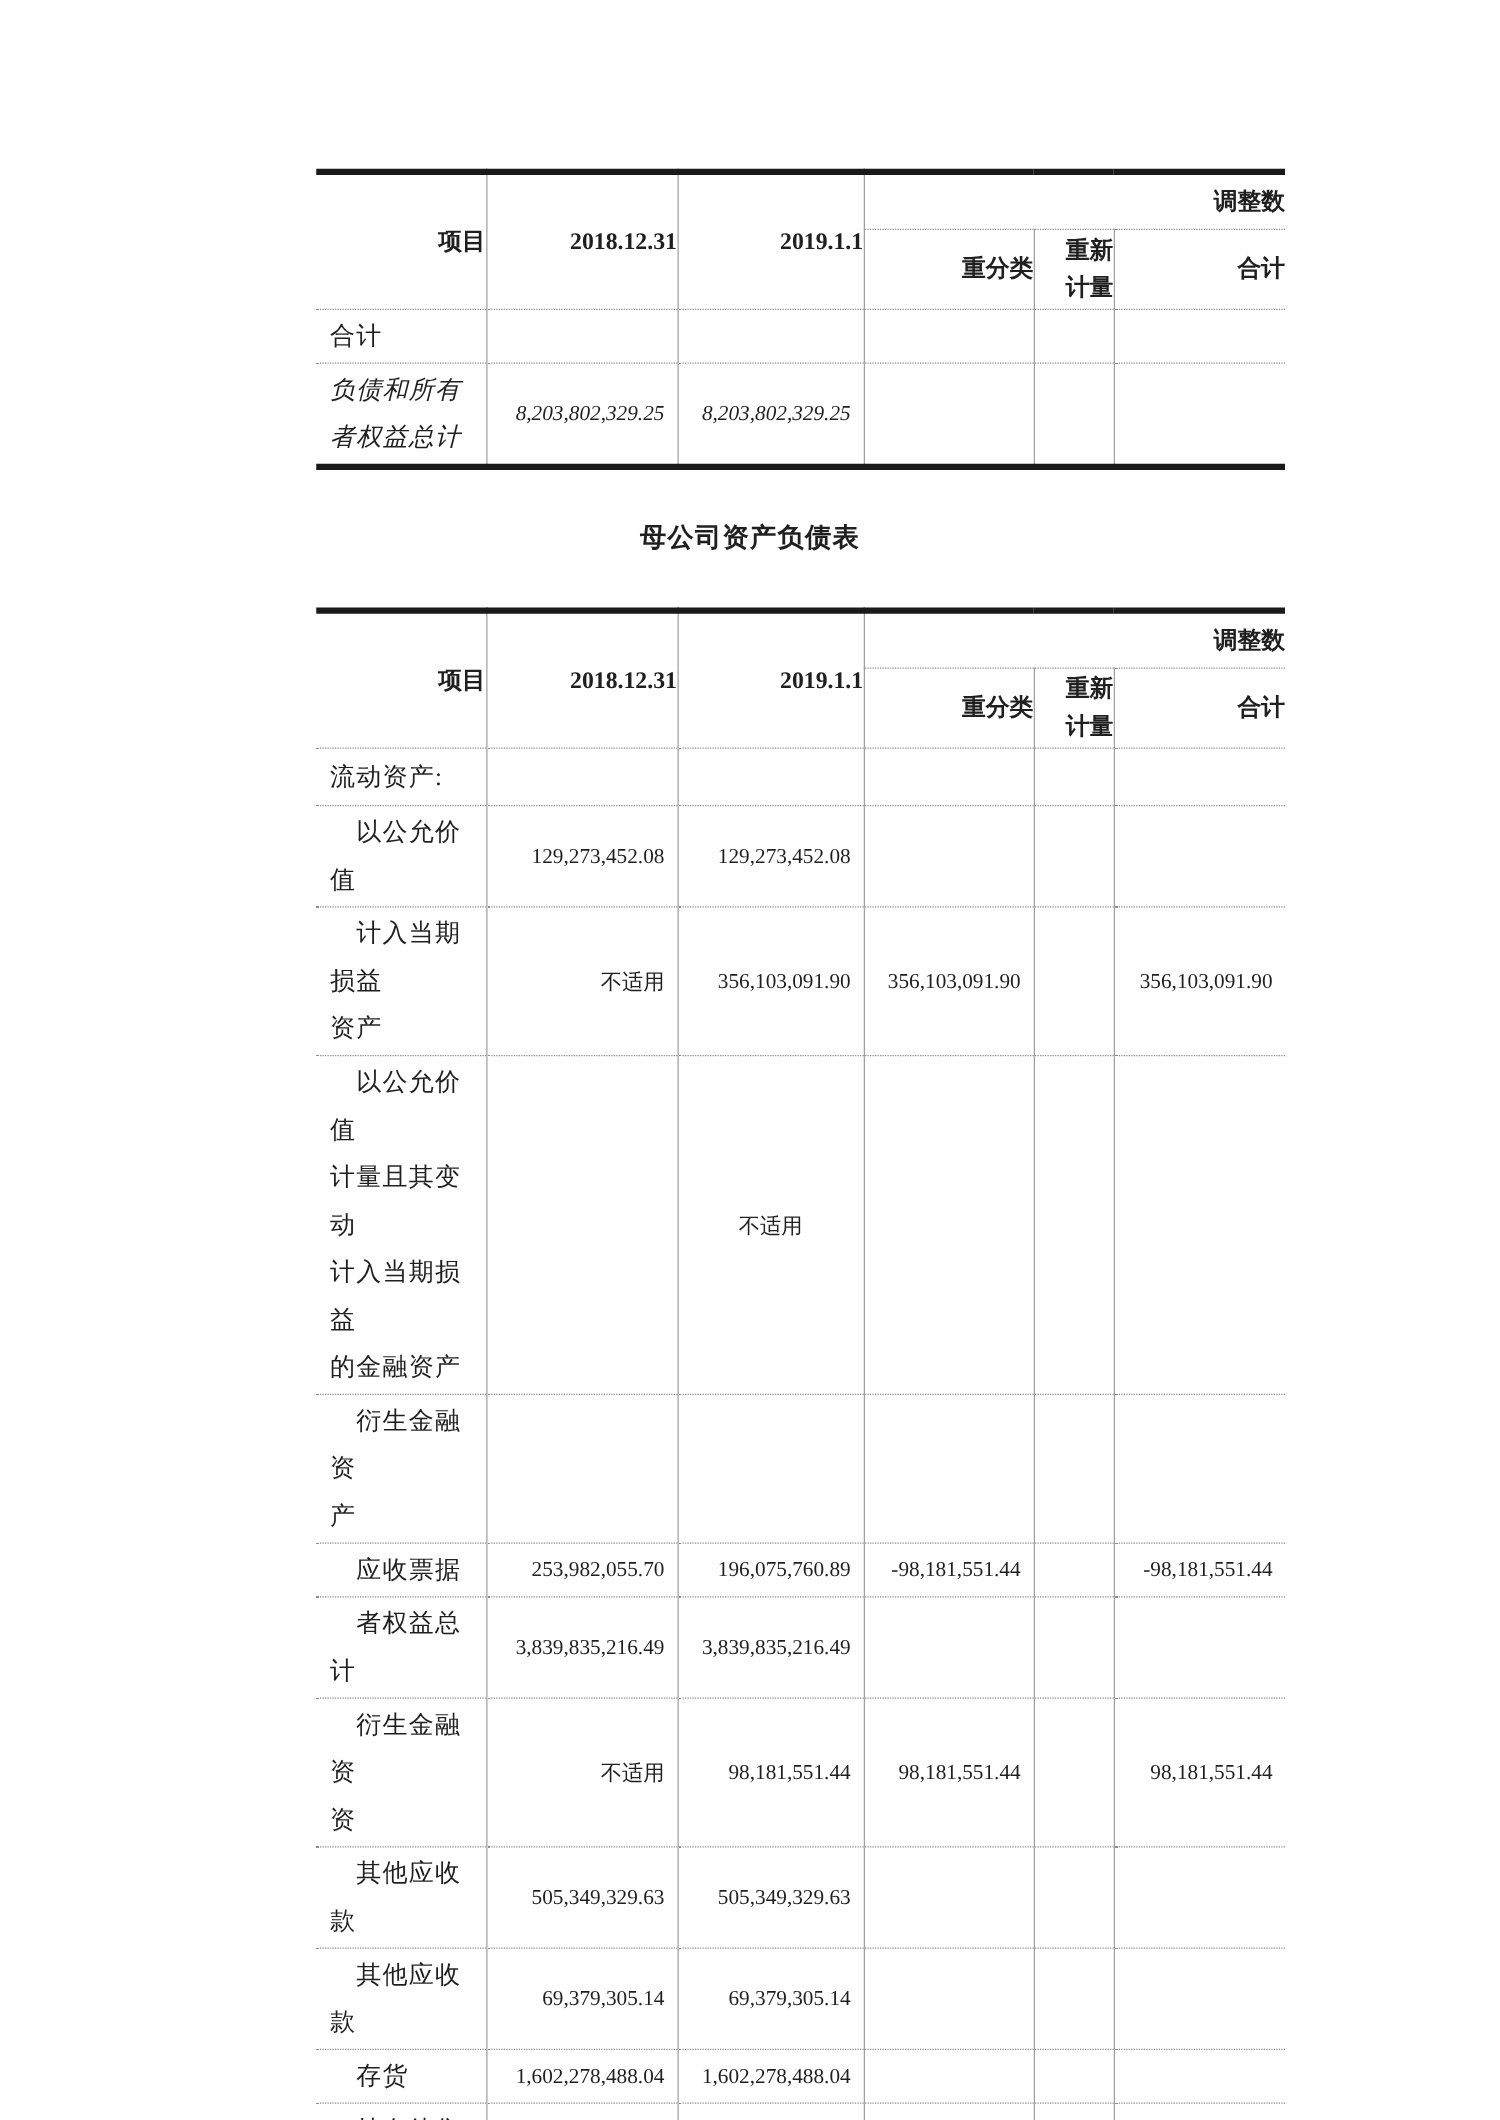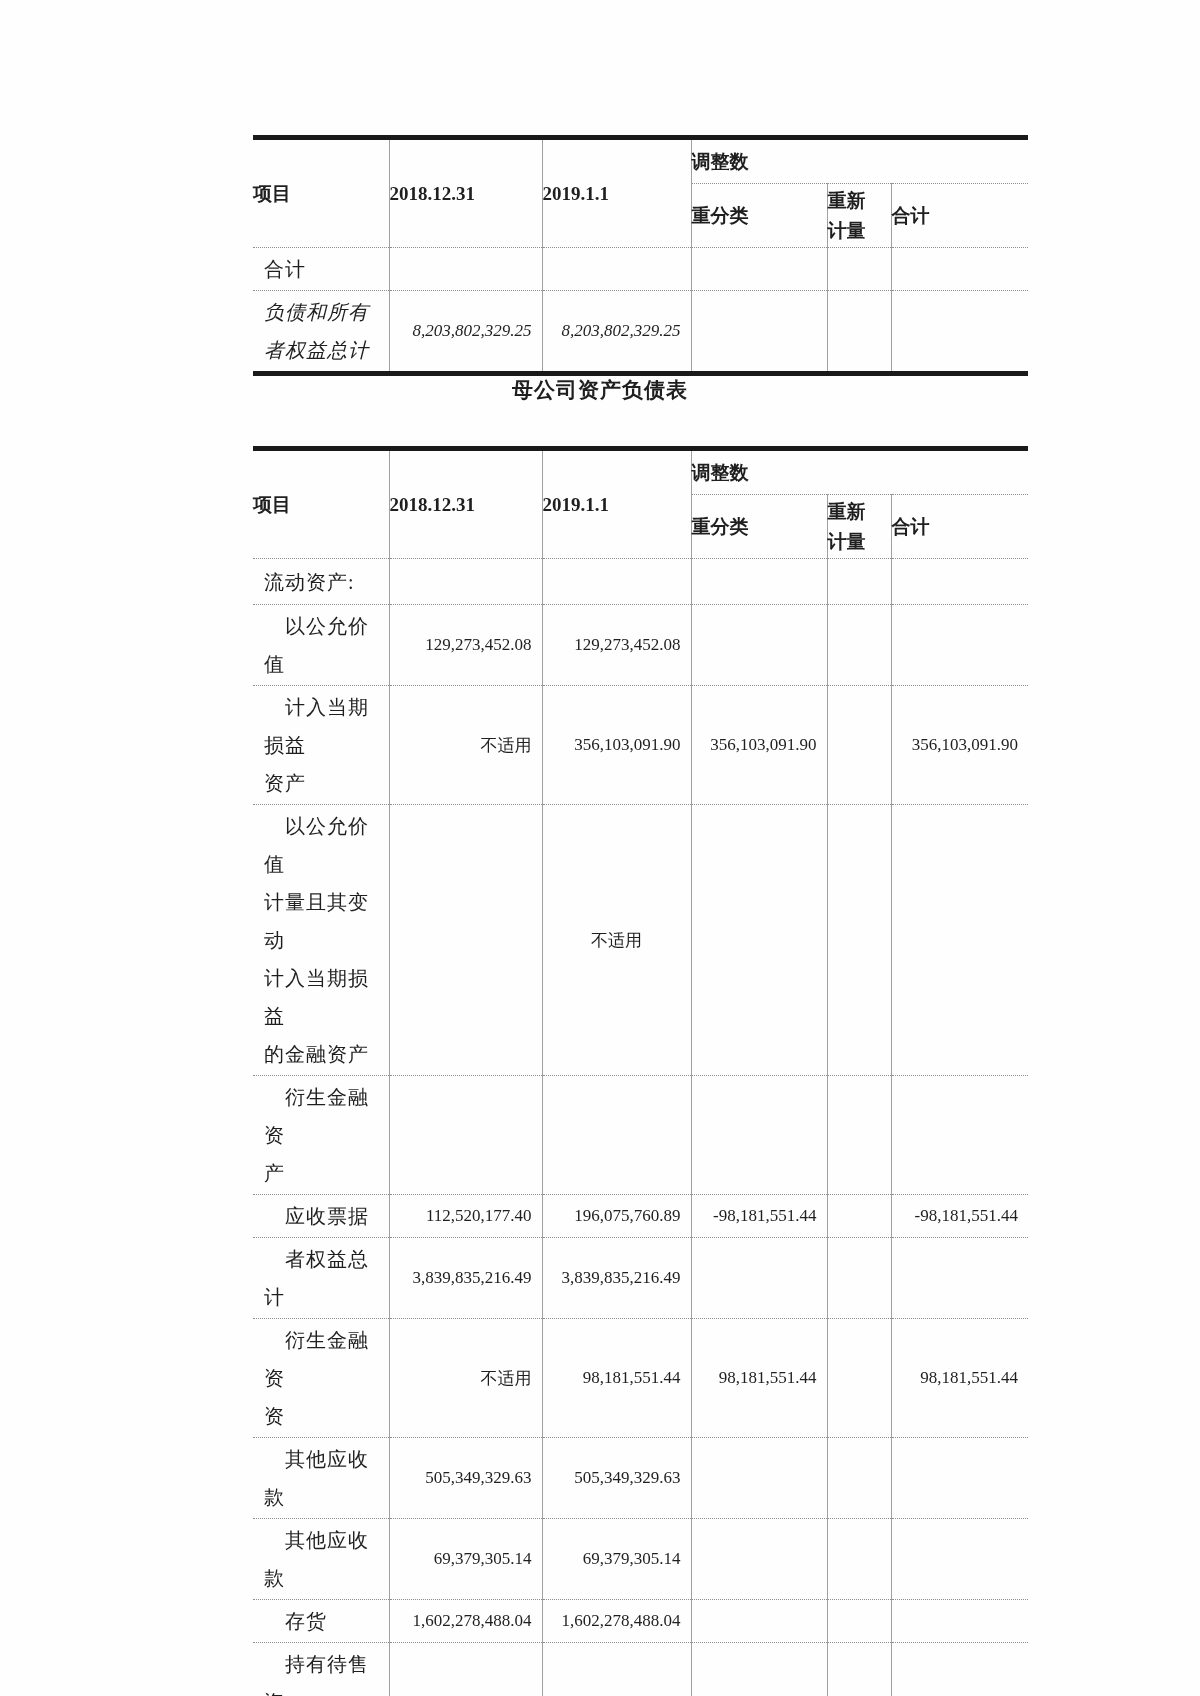--- a/index.html
+++ b/index.html
@@ -16,38 +16,38 @@
   }
   table.t1 { border-bottom: 5px solid #1a1a1a; }
   table.t2 { margin-top: 42px; border-bottom: 1px dotted #8d8d8d; }
   .fin-table th, .fin-table td {
     padding: 0; vertical-align: middle;
     border-left: 1px solid #a0a0a0; border-right: 1px solid #a0a0a0;
   }
   .fin-table tr > *:first-child { border-left: none; }
   .fin-table tr > *:last-child { border-right: none; }
   .fin-table th {
-    font-weight: bold; font-size: 19px; text-align: left;
+    font-weight: bold; font-size: 19px; text-align: right;
     white-space: pre-line; line-height: 30px;
   }
   .fin-table tr.h1 { height: 46px; }
   .fin-table tr.h2 { height: 64px; }
   .fin-table th.adj { border-bottom: 1px dotted #8d8d8d; }
   .fin-table tbody td { border-top: 1px dotted #8d8d8d; }
   .fin-table td.lbl {
     font-size: 20px; line-height: 38px; white-space: pre-line;
     text-align: left; padding: 2px 6px 2px 11px; letter-spacing: 1px;
   }
   .fin-table td.val {
     font-size: 17px; text-align: right; white-space: nowrap;
     padding: 0 10px 0 4px;
   }
   .fin-table td.val.center { text-align: center; padding: 0 4px; }
   .table-title {
-    height: 28px; line-height: 28px;
+    margin-top: 40px; height: 28px; line-height: 28px;
     text-align: center; font-size: 21px; font-weight: bold; letter-spacing: 1px;
   }
 </style>
 </head>
 <body>
 
 <div class="page">
 
   <table class="fin-table t1">
     <colgroup>
@@ -159,21 +159,21 @@
           <td class="lbl">　衍生金融资
 产</td>
           <td class="val"></td>
           <td class="val"></td>
           <td class="val"></td>
           <td class="val"></td>
           <td class="val"></td>
         </tr>
         <tr style="height: 40px;">
           <td class="lbl">　应收票据</td>
-          <td class="val">112,520,177.40</td>
+          <td class="val">253,982,055.70</td>
           <td class="val">196,075,760.89</td>
           <td class="val">-98,181,551.44</td>
           <td class="val"></td>
           <td class="val">-98,181,551.44</td>
         </tr>
         <tr style="height: 40px;">
           <td class="lbl">　者权益总计</td>
           <td class="val">3,839,835,216.49</td>
           <td class="val">3,839,835,216.49</td>
           <td class="val"></td>

